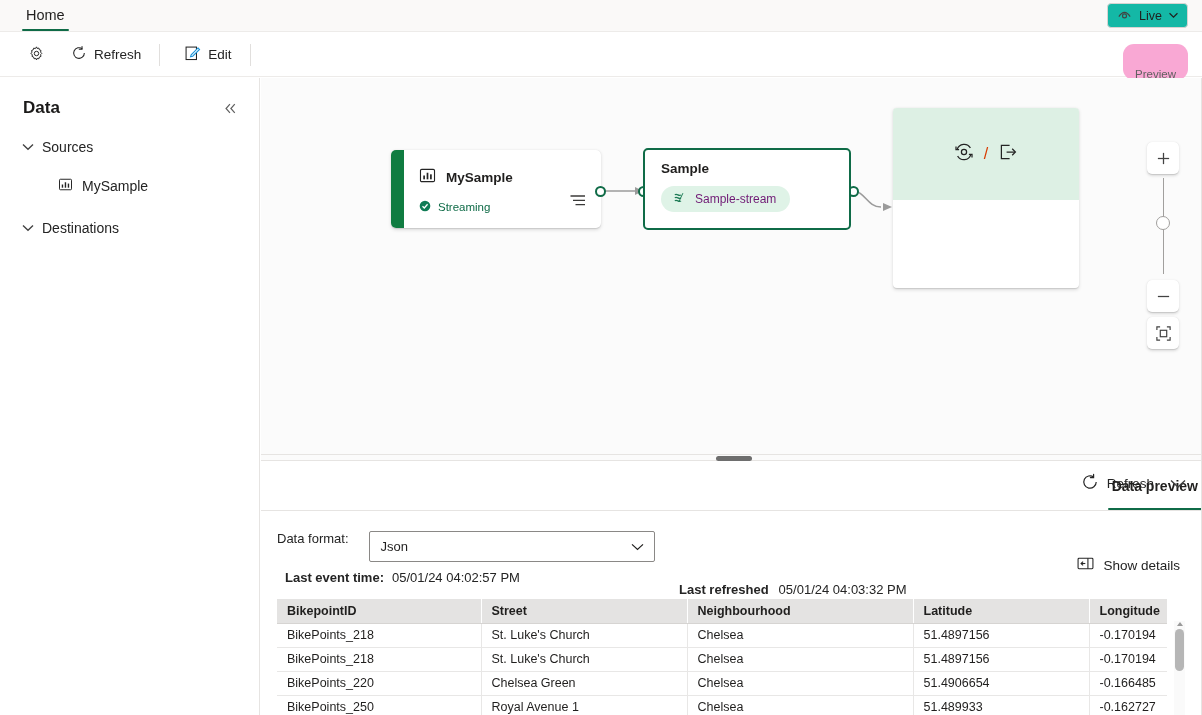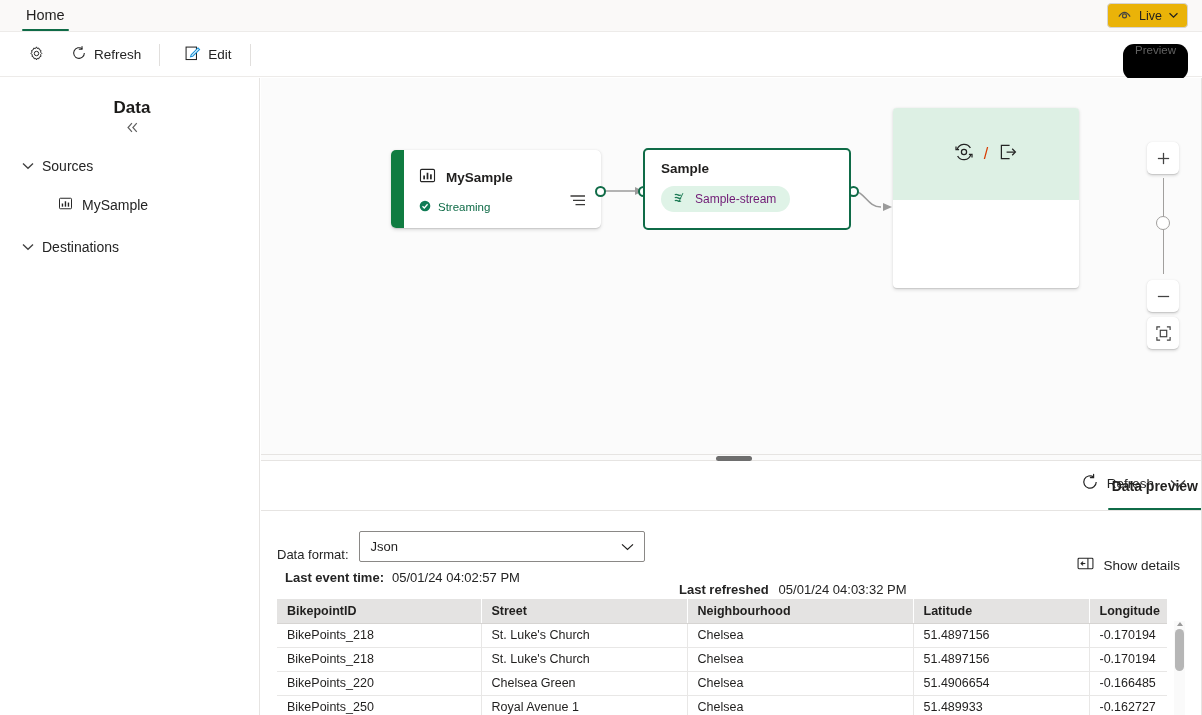--- a/index.html
+++ b/index.html
@@ -24,53 +24,52 @@
     cursor:default;
   }
   .tab-home::after {
     content:""; position:absolute; left:4px; right:4px; bottom:0;
     height:2.5px; background:#0f6b47; border-radius:2px;
   }
   .live-btn {
     position:absolute; right:14px; top:3px; height:25px;
     display:flex; align-items:center; gap:7px;
     padding:0 9px; border:1px solid #d6d4d2; border-radius:4px;
-    background:#eab308; font-size:12.5px; color:#201f1e;margin-left:20px;
+    background:#14b8a6; font-size:12.5px; color:#201f1e;margin-left:20px;
   }
   .live-btn svg { display:block; }
 
   
   .cmdbar {
     position:absolute; top:33px; left:0; width:1202px; height:44px;
     background:#fff; border-bottom:1px solid #edebe9;
     display:flex; align-items:center;
   }
   .cmd-item {
     display:flex; align-items:center; gap:7px; height:30px;
     padding:0 10px; margin-left:6px; font-size:13.5px; color:#242424;
     border-radius:4px;
   }
   .cmd-item:first-child { margin-left:18px; }
   .cmd-sep { width:1px; height:22px; background:#e1dfdd; margin:0 8px; }
   .preview-badge {
     position:absolute; right:14px; top:11px; height:36px;
-    display:flex; align-items:flex-start; padding:0 12px;
-    background:#000000; border-radius:11px;
+    display:flex; align-items:flex-end; padding:0 12px;
+    background:#f9a8d4; border-radius:11px;
     font-size:11.5px; color:#616161;
   }
 
   
   .sidebar {
     position:absolute; top:78px; left:0; width:260px; height:637px;
     background:#fff; border-right:1px solid #e6e4e2;
   }
   .sidebar-head {
     display:flex; align-items:center; justify-content:space-between;
     padding:20px 18px 0 23px;
-    flex-direction:column;
   }
   .sidebar-title { font-size:17px; font-weight:600; color:#1b1a19; }
   .collapse-btn { color:#616161; display:flex; align-items:center; padding:3px; }
   .tree-group {
     display:flex; align-items:center; gap:8px;
     padding:6px 0 6px 22px; font-size:14px; color:#242424; font-weight:400;
     height:30px; margin-top:14px;
   }
   .tree-group.dest { margin-top:12px; }
   .tree-child {
@@ -187,21 +186,21 @@
   .tab.active::after {
     content:""; position:absolute; left:0; right:0; bottom:0;
     height:2.5px; background:#0f6b47; border-radius:2px;
   }
   .refresh-grp {
     position:absolute; right:16px; top:12px; display:flex; align-items:center; gap:16px;
   }
   .refresh-grp .r-btn { display:flex; align-items:center; gap:8px; font-size:13.5px; color:#242424; }
 
   .meta { position:relative; height:80px; }
-  .meta-row1 { position:absolute; left:16px; top:20px; display:flex; align-items:flex-end; gap:10px; }
+  .meta-row1 { position:absolute; left:16px; top:20px; display:flex; align-items:flex-start; gap:20px; }
   .meta-lbl { font-size:13px; color:#242424; }
   .select {
     width:286px; height:31px; border:1px solid #8a8886; border-radius:2px;
     display:flex; align-items:center; justify-content:space-between;
     padding:0 10px 0 11px; font-size:13px; color:#201f1e; background:#fff;
   }
   .meta-row2 {
     position:absolute; left:24px; top:59px;
     display:flex; align-items:center; gap:8px; font-size:13px; color:#242424;
   }

